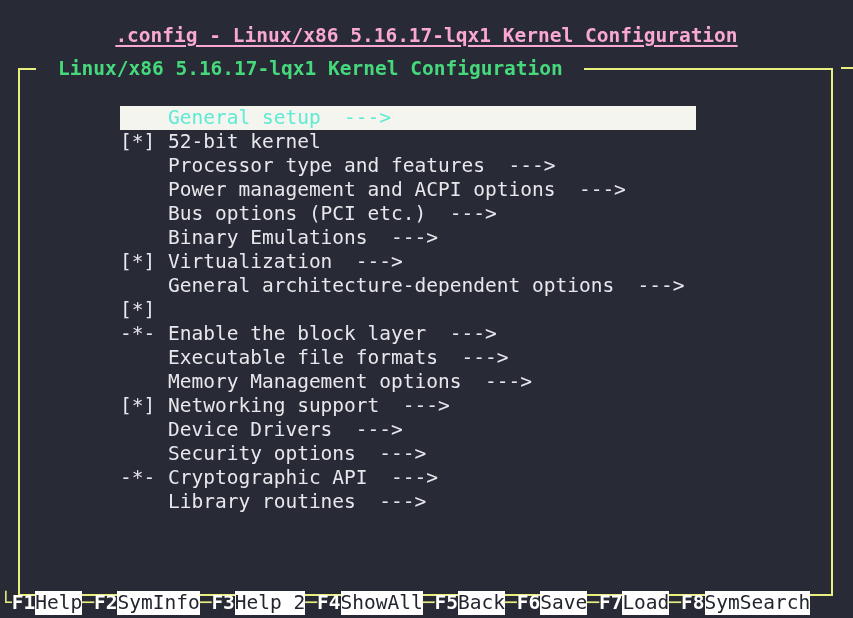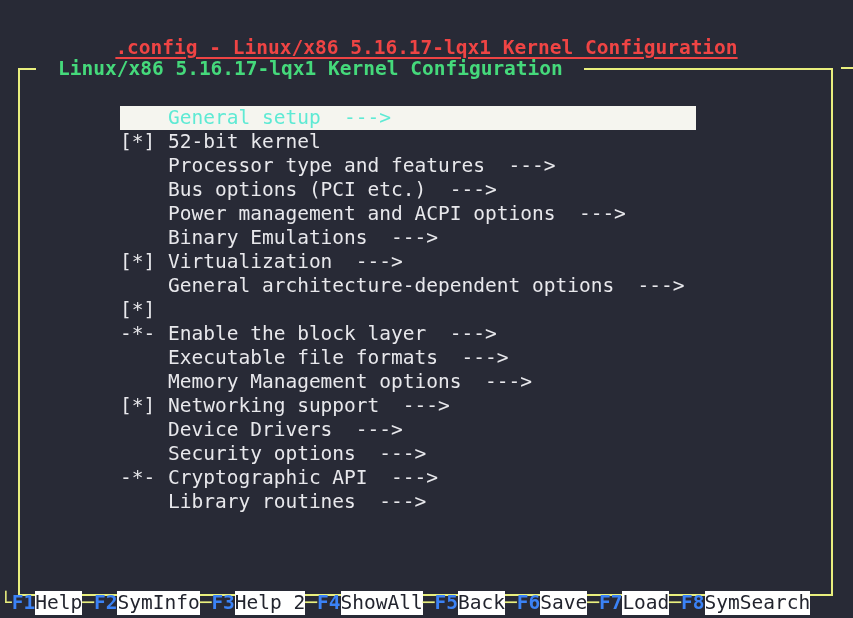--- a/index.html
+++ b/index.html
@@ -19,28 +19,28 @@
   #screen {
     position: absolute;
     inset: 0;
     background: #282a36;
   }
 
   
   .win-title {
     position: absolute;
     left: 0;
-    top: 37px;
+    top: 25px;
     width: 853px;
     text-align: center;
     font-size: 19.5px;
     line-height: 22px;
     letter-spacing: 0px;
     font-weight: bold;
-    color: #ef4444;
+    color: #f9a8d4;
     text-decoration: underline;
     text-underline-offset: 3px;
     text-decoration-thickness: 2px;
     white-space: pre;
   }
 
   
   .frame {
     position: absolute;
     left: 18px;
@@ -129,21 +129,21 @@
     bottom: 0;
     width: 853px;
     height: 30px;
     display: flex;
     align-items: center;
     font-size: 19.5px;
     line-height: 24px;
     white-space: pre;
   }
   .fk-key {
-    color: #3b82f6;
+    color: #ffffff;
     font-weight: bold;
     background: transparent;
   }
   .fk-act {
     color: #22242e;
     background: #ffffff;
   }
   .fk-sep {
     color: #e9ef7e;
     background: transparent;
@@ -162,22 +162,22 @@
 
   <div class="frame"></div>
   <div class="frame-legend-gap"></div>
   <div class="frame-stub"></div>
   <div class="frame-legend">Linux/x86 5.16.17-lqx1 Kernel Configuration</div>
 
   <div class="menu" id="menu-list">
       <div class="row selected"><div class="hl"></div><span class="mark"></span><span class="label">General setup  ---&gt;</span></div>
       <div class="row"><span class="mark">[*]</span><span class="label">52-bit kernel</span></div>
       <div class="row"><span class="mark"></span><span class="label">Processor type and features  ---&gt;</span></div>
+      <div class="row"><span class="mark"></span><span class="label">Power management and ACPI options  ---&gt;</span></div>
       <div class="row"><span class="mark"></span><span class="label">Bus options (PCI etc.)  ---&gt;</span></div>
-      <div class="row"><span class="mark"></span><span class="label">Power management and ACPI options  ---&gt;</span></div>
       <div class="row"><span class="mark"></span><span class="label">Binary Emulations  ---&gt;</span></div>
       <div class="row"><span class="mark">[*]</span><span class="label">Virtualization  ---&gt;</span></div>
       <div class="row"><span class="mark"></span><span class="label">General architecture-dependent options  ---&gt;</span></div>
       <div class="row"><span class="mark">[*]</span></div>
       <div class="row"><span class="mark">-*-</span><span class="label">Enable the block layer  ---&gt;</span></div>
       <div class="row"><span class="mark"></span><span class="label">Executable file formats  ---&gt;</span></div>
       <div class="row"><span class="mark"></span><span class="label">Memory Management options  ---&gt;</span></div>
       <div class="row"><span class="mark">[*]</span><span class="label">Networking support  ---&gt;</span></div>
       <div class="row"><span class="mark"></span><span class="label">Device Drivers  ---&gt;</span></div>
       <div class="row"><span class="mark"></span><span class="label">Security options  ---&gt;</span></div>

